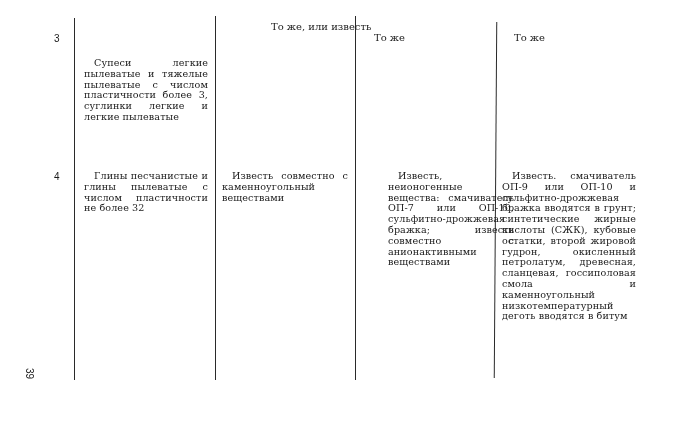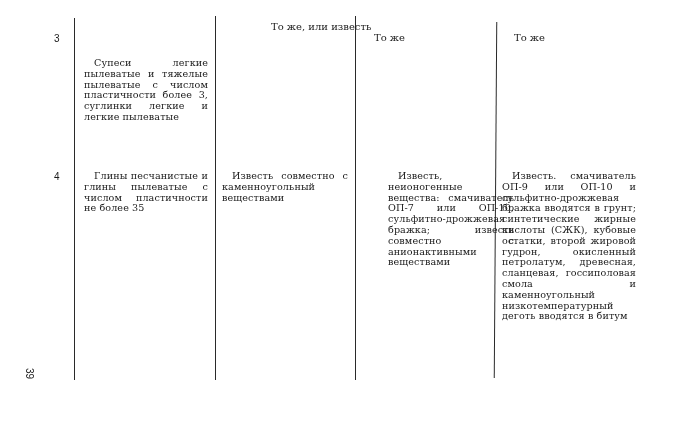--- a/index.html
+++ b/index.html
@@ -32,21 +32,21 @@
 <div class="num" style="left:54px; top:33px;">3</div>
 <div class="cell" style="left:84px; top:32px; width:124px;margin-top:26px;">
   <p>Супеси легкие пылеватые и тяжелые пылеватые с числом пластичности более 3, суглинки легкие и легкие пылеватые</p>
 </div>
 <div class="plain" style="left:233px; top:21px;margin-left:38px;">То же, или известь</div>
 <div class="plain" style="left:374px; top:32px;">То же</div>
 <div class="plain" style="left:514px; top:32px;">То же</div>
 
 <div class="num" style="left:54px; top:171px;">4</div>
 <div class="cell" style="left:84px; top:171px; width:124px;">
-  <p>Глины песчанистые и глины пылеватые с числом пластичности не более 35</p>
+  <p>Глины песчанистые и глины пылеватые с числом пластичности не более 32</p>
 </div>
 <div class="cell" style="left:222px; top:171px; width:126px;">
   <p>Известь совместно с каменноугольный веществами</p>
 </div>
 <div class="cell" style="left:370px; top:171px; width:126px;margin-left:18px;">
   <p>Известь, неионогенные вещества: смачиватель ОП-7 или ОП-10, сульфитно-дрожжевая бражка; известь совместно с анионактивными веществами</p>
 </div>
 <div class="cell" style="left:502px; top:171px; width:134px;">
   <p>Известь. смачиватель ОП-9 или ОП-10 и сульфитно-дрожжевая бражка вводятся в грунт; синтетические жирные кислоты (СЖК), кубовые остатки, второй жировой гудрон, окисленный петролатум, древесная, сланцевая, госсиполовая смола и каменноугольный низкотемпературный деготь вводятся в битум</p>
 </div>

